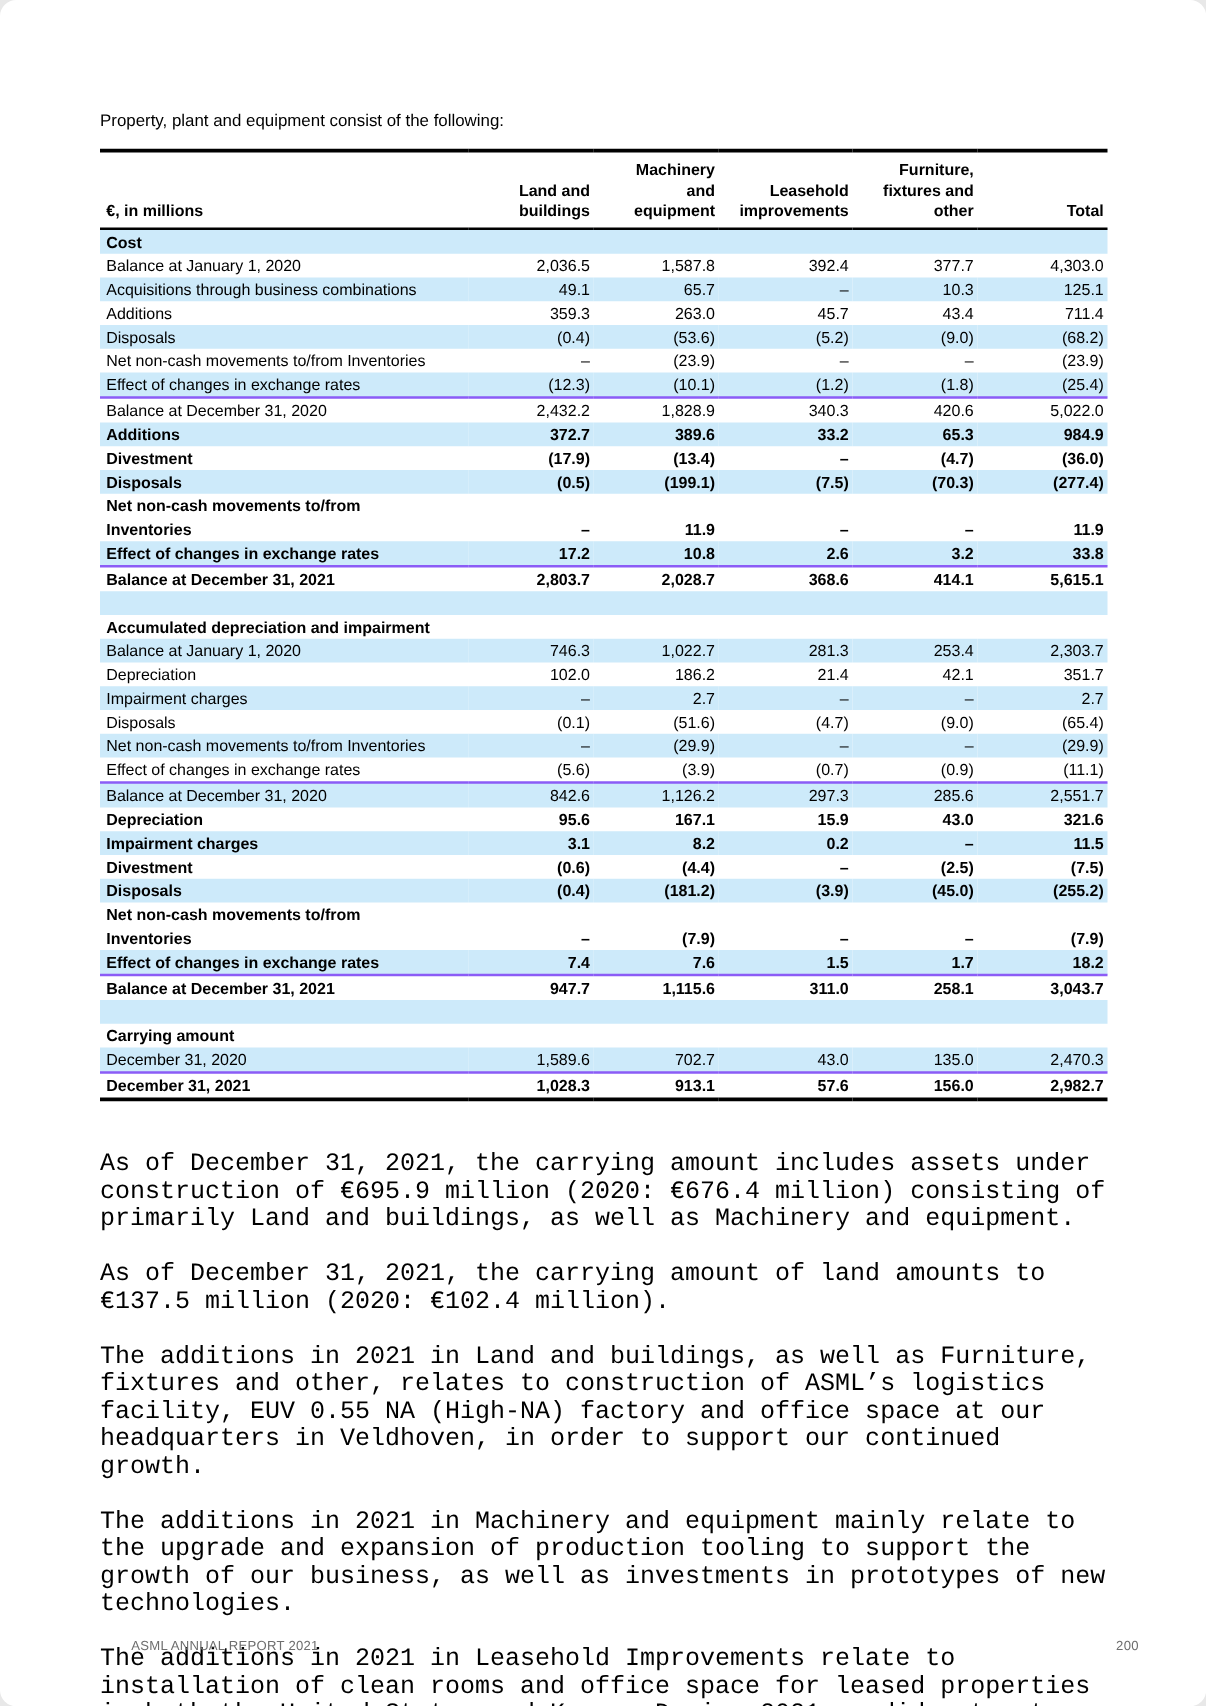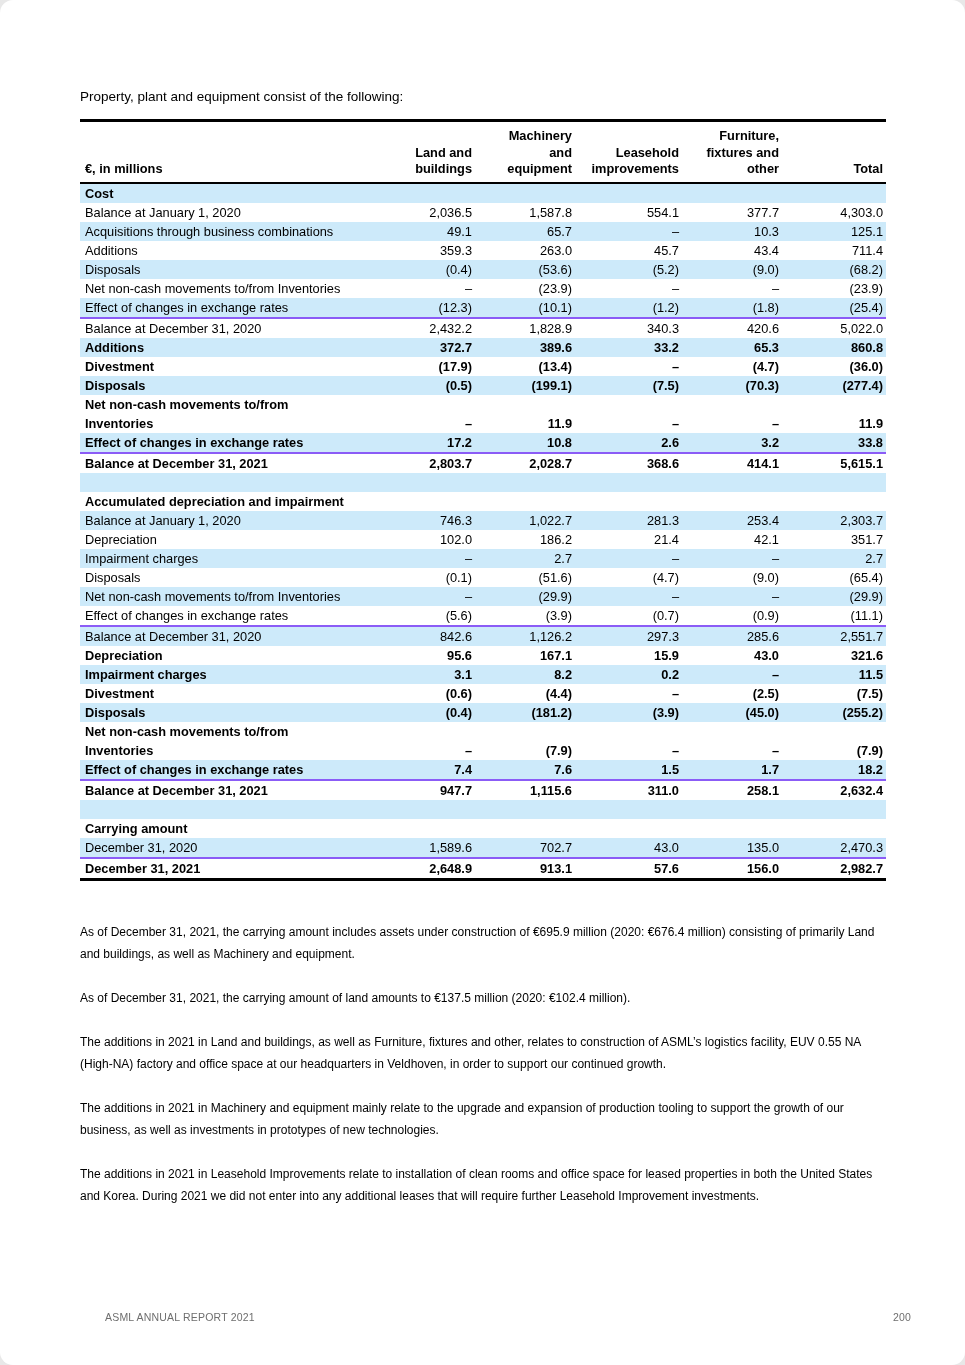--- a/index.html
+++ b/index.html
@@ -55,23 +55,24 @@
   td.num { text-align: right; }
   tr.shaded { background: #cdeafa; }
   tr.bold td { font-weight: bold; }
   tr.section td { font-weight: bold; }
   tr.rule-top { border-top: 2px solid #8b5cf6; }
   tr.spacer td { height: 19px; }
   tr.wrap td { vertical-align: bottom; }
   tr.wrap td.lbl { padding-right: 70px; line-height: 19px; }
   .paragraphs { margin-top: 40px; }
   .paragraphs p {
-    font-size: 12px;
+    font-size: 20px;
     line-height: 22px;
     margin-bottom: 22px;
+    font-family: Liberation Mono, monospace;
   }
   .footer {
     position: absolute;
     top: 1311px;
     left: 80px;
     width: 806px;
     display: flex;
     justify-content: space-between;
     font-size: 10.5px;
     color: #6e6e6e;
@@ -113,21 +114,21 @@
           </tr>
       </thead>
       <tbody>
       <tr class="section shaded">
             <td class="lbl" colspan="6">Cost</td>
           </tr>
           <tr>
             <td class="lbl">Balance at January 1, 2020</td>
             <td class="num">2,036.5</td>
             <td class="num">1,587.8</td>
-            <td class="num">554.1</td>
+            <td class="num">392.4</td>
             <td class="num">377.7</td>
             <td class="num">4,303.0</td>
           </tr>
           <tr class="shaded">
             <td class="lbl">Acquisitions through business combinations</td>
             <td class="num">49.1</td>
             <td class="num">65.7</td>
             <td class="num">–</td>
             <td class="num">10.3</td>
             <td class="num">125.1</td>
@@ -171,21 +172,21 @@
             <td class="num">340.3</td>
             <td class="num">420.6</td>
             <td class="num">5,022.0</td>
           </tr>
           <tr class="bold shaded">
             <td class="lbl">Additions</td>
             <td class="num">372.7</td>
             <td class="num">389.6</td>
             <td class="num">33.2</td>
             <td class="num">65.3</td>
-            <td class="num">860.8</td>
+            <td class="num">984.9</td>
           </tr>
           <tr class="bold">
             <td class="lbl">Divestment</td>
             <td class="num">(17.9)</td>
             <td class="num">(13.4)</td>
             <td class="num">–</td>
             <td class="num">(4.7)</td>
             <td class="num">(36.0)</td>
           </tr>
           <tr class="bold shaded">
@@ -329,39 +330,39 @@
             <td class="num">1.5</td>
             <td class="num">1.7</td>
             <td class="num">18.2</td>
           </tr>
           <tr class="bold rule-top">
             <td class="lbl">Balance at December 31, 2021</td>
             <td class="num">947.7</td>
             <td class="num">1,115.6</td>
             <td class="num">311.0</td>
             <td class="num">258.1</td>
-            <td class="num">2,632.4</td>
+            <td class="num">3,043.7</td>
           </tr>
           <tr class="spacer shaded">
             <td class="lbl" colspan="6"></td>
           </tr>
           <tr class="section">
             <td class="lbl" colspan="6">Carrying amount</td>
           </tr>
           <tr class="shaded">
             <td class="lbl">December 31, 2020</td>
             <td class="num">1,589.6</td>
             <td class="num">702.7</td>
             <td class="num">43.0</td>
             <td class="num">135.0</td>
             <td class="num">2,470.3</td>
           </tr>
           <tr class="bold rule-top">
             <td class="lbl">December 31, 2021</td>
-            <td class="num">2,648.9</td>
+            <td class="num">1,028.3</td>
             <td class="num">913.1</td>
             <td class="num">57.6</td>
             <td class="num">156.0</td>
             <td class="num">2,982.7</td>
           </tr>
         </tbody>
     </table>
 
     <div class="paragraphs">
       <p>As of December 31, 2021, the carrying amount includes assets under construction of €695.9 million (2020: €676.4 million) consisting of primarily Land and buildings, as well as Machinery and equipment.</p>

